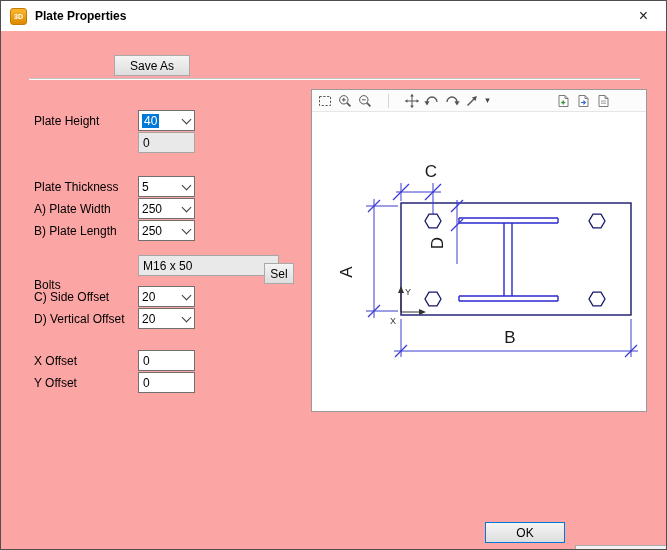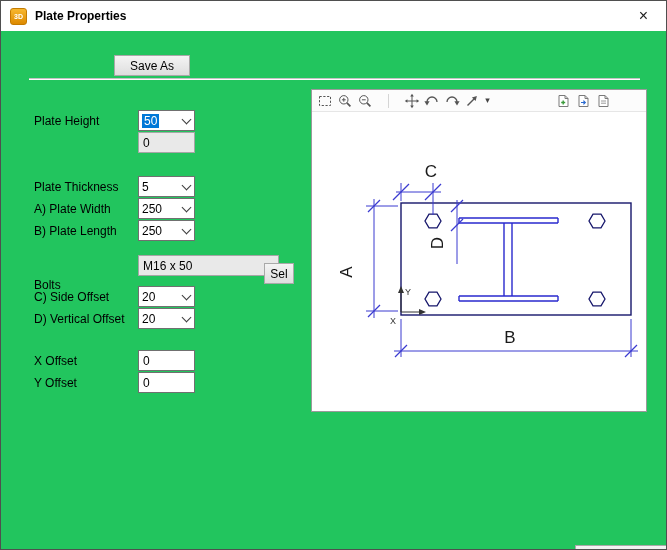--- a/index.html
+++ b/index.html
@@ -1,18 +1,18 @@
 <!DOCTYPE html>
 <html><head>
 <meta charset="utf-8">
 <style>
   html,body{margin:0;padding:0;background:#fff;}
   .window{
     position:relative;width:667px;height:550px;box-sizing:border-box;
-    border:1px solid #4f4f4f;background:#22c55e;
+    border:1px solid #4f4f4f;background:#fca5a5;
     font-family:"Liberation Sans","DejaVu Sans",sans-serif;font-size:12px;color:#000;
     overflow:hidden;
   }
   .titlebar{position:absolute;left:0;top:0;right:0;height:30px;background:#ffffff;
     display:flex;align-items:center;padding-left:9px;box-sizing:border-box;}
   .app-icon{width:17px;height:17px;border-radius:3px;flex:0 0 auto;
     background:linear-gradient(#f8b830,#dd8a00);border:1px solid #c47b00;
     color:#fff;font-size:7px;font-weight:bold;display:flex;align-items:center;justify-content:center;box-sizing:border-box;}
   .title{margin-left:8px;font-weight:bold;font-size:12px;}
   .close-btn{position:absolute;right:0;top:0;width:45px;height:29px;display:flex;
@@ -59,21 +59,21 @@
       <span>×</span>
     </div>
   </div>
 
   <button class="btn" style="left:113px;top:54px;width:76px">Save As</button>
 
   <div class="separator"></div>
 
   <div class="lbl" style="top:109px">Plate Height</div>
   <div class="combo" style="top:109px">
-    <span class="val"><span class="hl">50</span></span>
+    <span class="val"><span class="hl">40</span></span>
     <span class="chev">
         <i class="chev-shape"></i>
       </span>
   </div>
 
   <div class="field disabled" style="top:131px">
     <span>0</span>
   </div>
 
   <div class="lbl" style="top:175px">Plate Thickness</div>
@@ -249,15 +249,16 @@
 
       <g>
         <path d="M89 200 V178 M89 200 H110" stroke="#333" fill="none"></path>
         <path d="M89 174 l-3 7 h6 z M114 200 l-7 -3 v6 z" fill="#333"></path>
         <text x="93" y="183" font-size="9" fill="#333">Y</text>
         <text x="78" y="212" font-size="9" fill="#333">X</text>
       </g>
     </svg>
   </div>
 
+  <button class="btn ok" style="left:484px;top:521px;width:80px">OK</button>
   <button class="btn" style="left:574px;top:544px;width:100px">Cancel</button>
 
 </div>
 
 </body></html>

